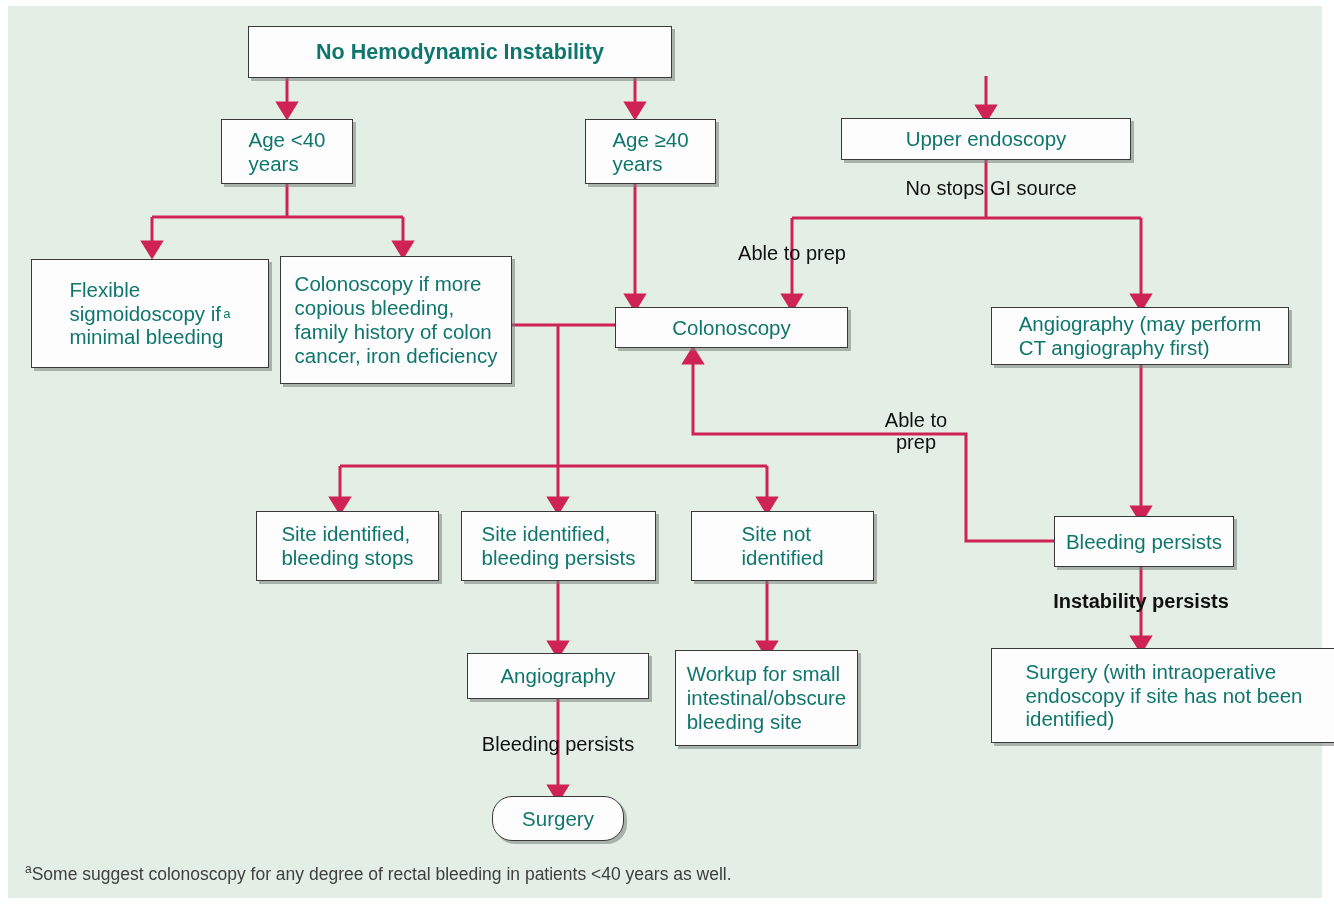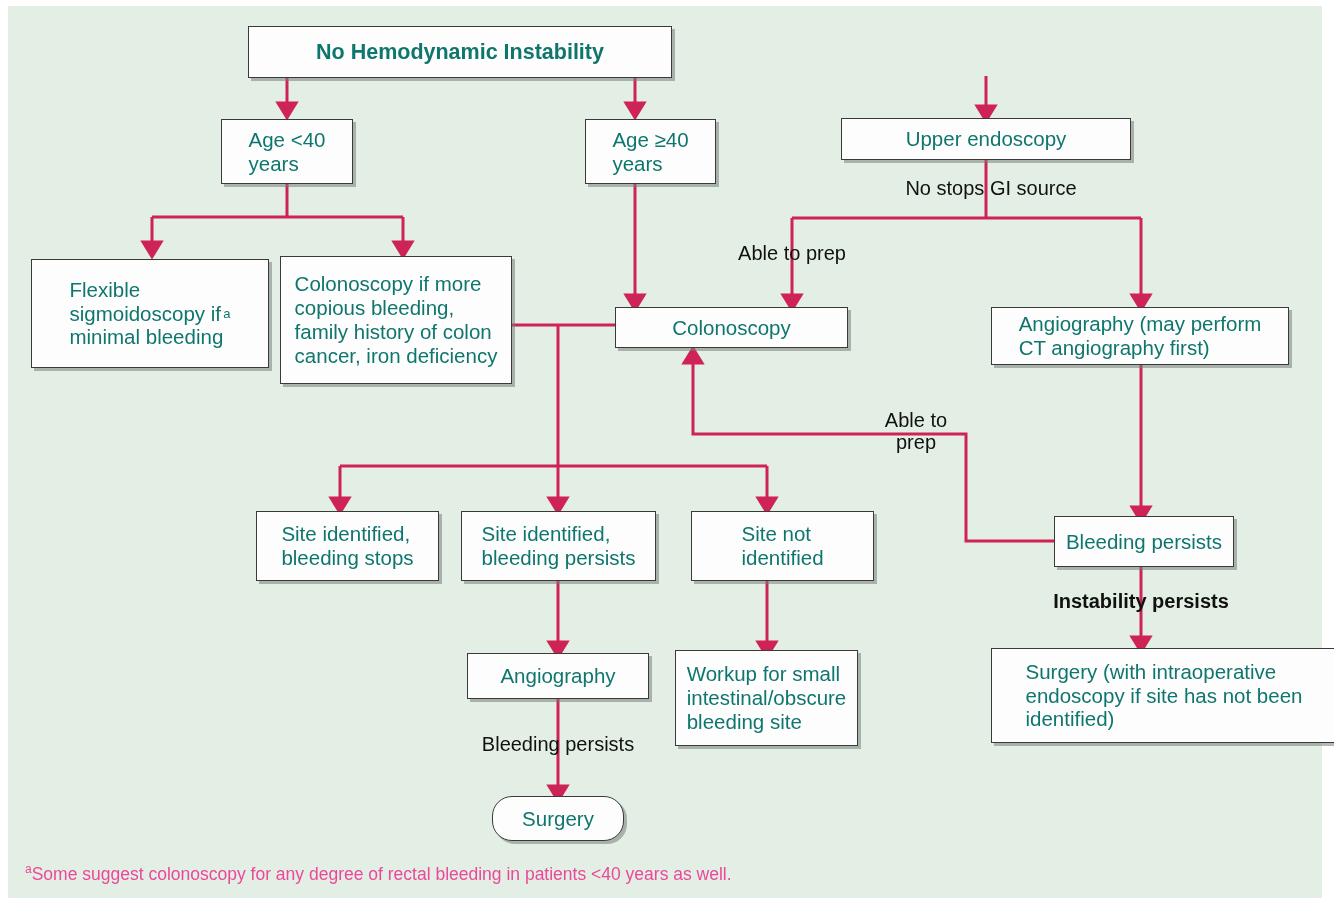--- a/index.html
+++ b/index.html
@@ -14,21 +14,21 @@
     display:flex;align-items:center;justify-content:center;text-align:left;
     color:#0f766e;font-size:20.5px;line-height:1.16;padding:3px 7px;
   }
   .nodebox.hdr{font-weight:bold;font-size:21.5px;}
   .edgelabel{
     position:absolute;color:#111;font-size:20px;line-height:1.12;
     text-align:center;white-space:pre-line;
   }
   .footnote{
     position:absolute;left:25px;top:862px;width:1200px;
-    font-size:17.5px;color:#ec4899;
+    font-size:17.5px;color:#404040;
   }
   .footnote sup{font-size:12px;vertical-align:super;}
   .nodebox sup{font-size:13px;vertical-align:super;line-height:0;}
 </style>
 </head>
 <body>
 
 <div id="stage">
   <div id="panel"></div>
 

